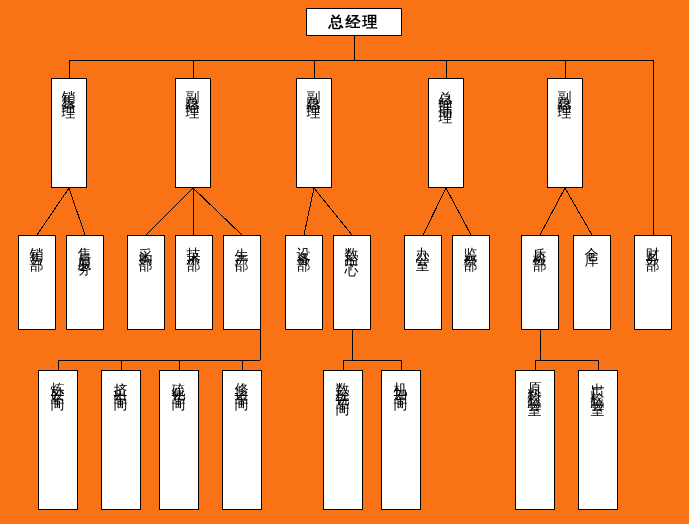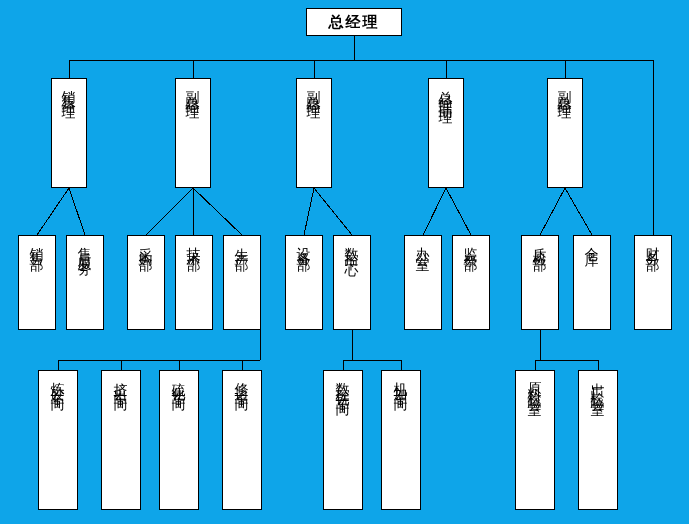--- a/index.html
+++ b/index.html
@@ -4,21 +4,21 @@
 <style>
   html, body {
     margin: 0;
     padding: 0;
     background: #ffffff;
   }
   #chart-root {
     position: relative;
     width: 689px;
     height: 524px;
-    background: #0ea5e9;
+    background: #f97316;
     font-family: "DejaVu Sans", sans-serif;
     overflow: hidden;
   }
   #connector-layer {
     position: absolute;
     left: 0;
     top: 0;
     width: 689px;
     height: 524px;
     pointer-events: none;

